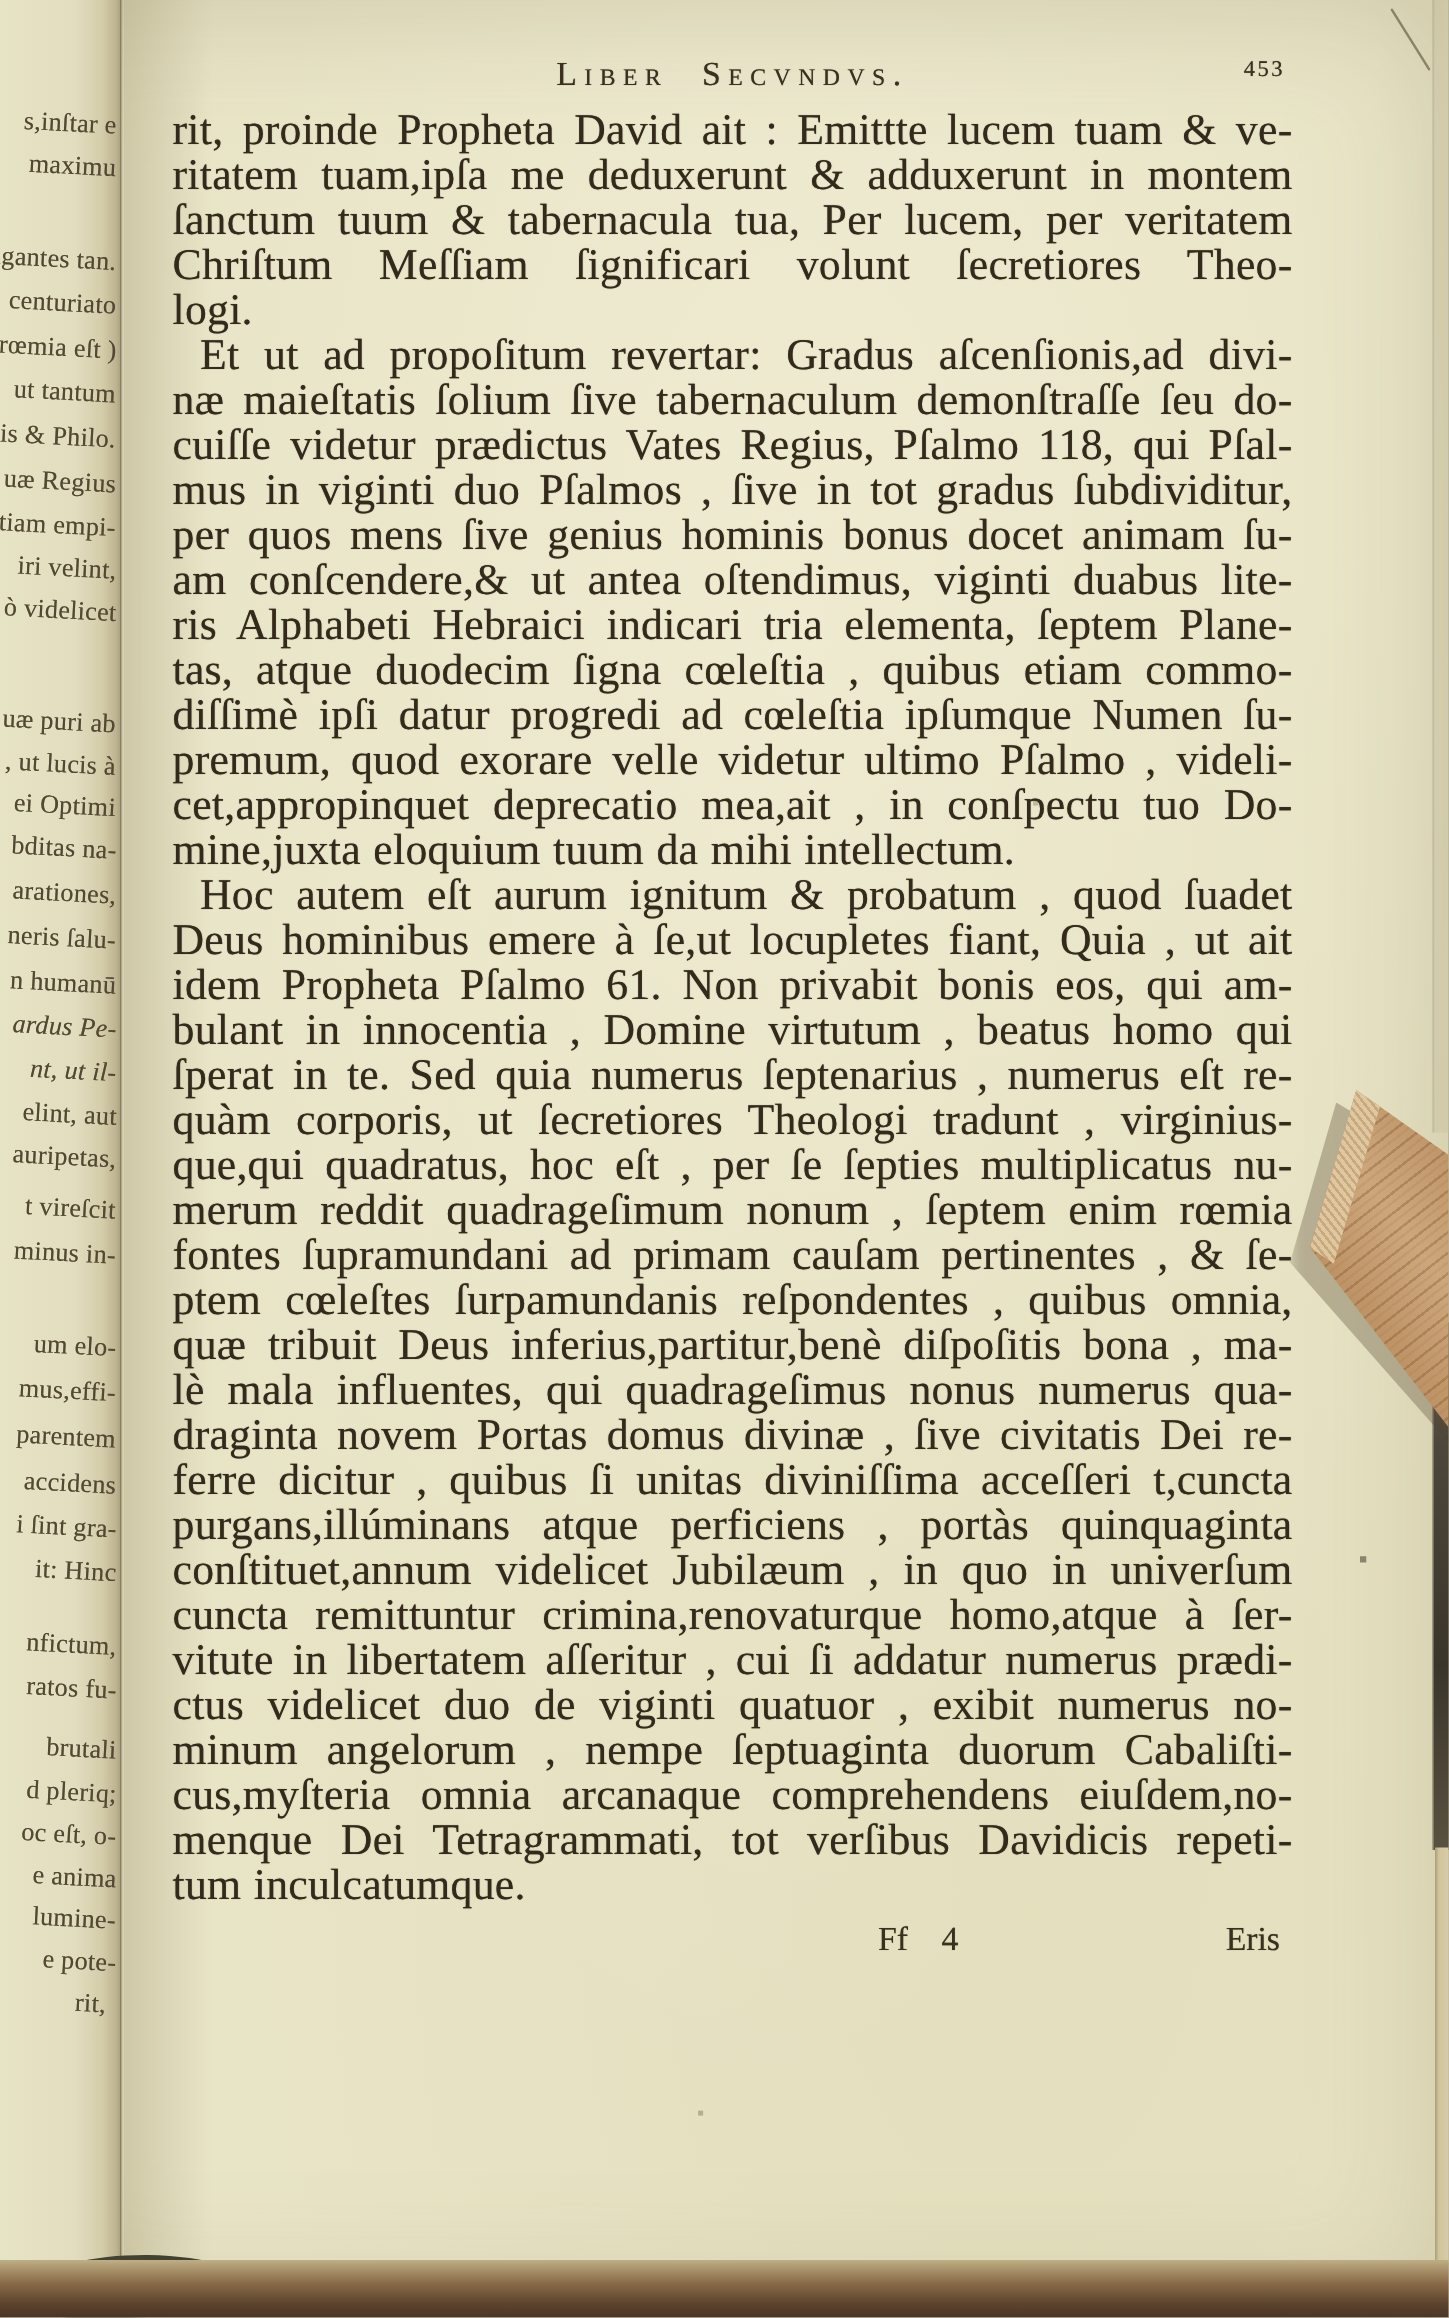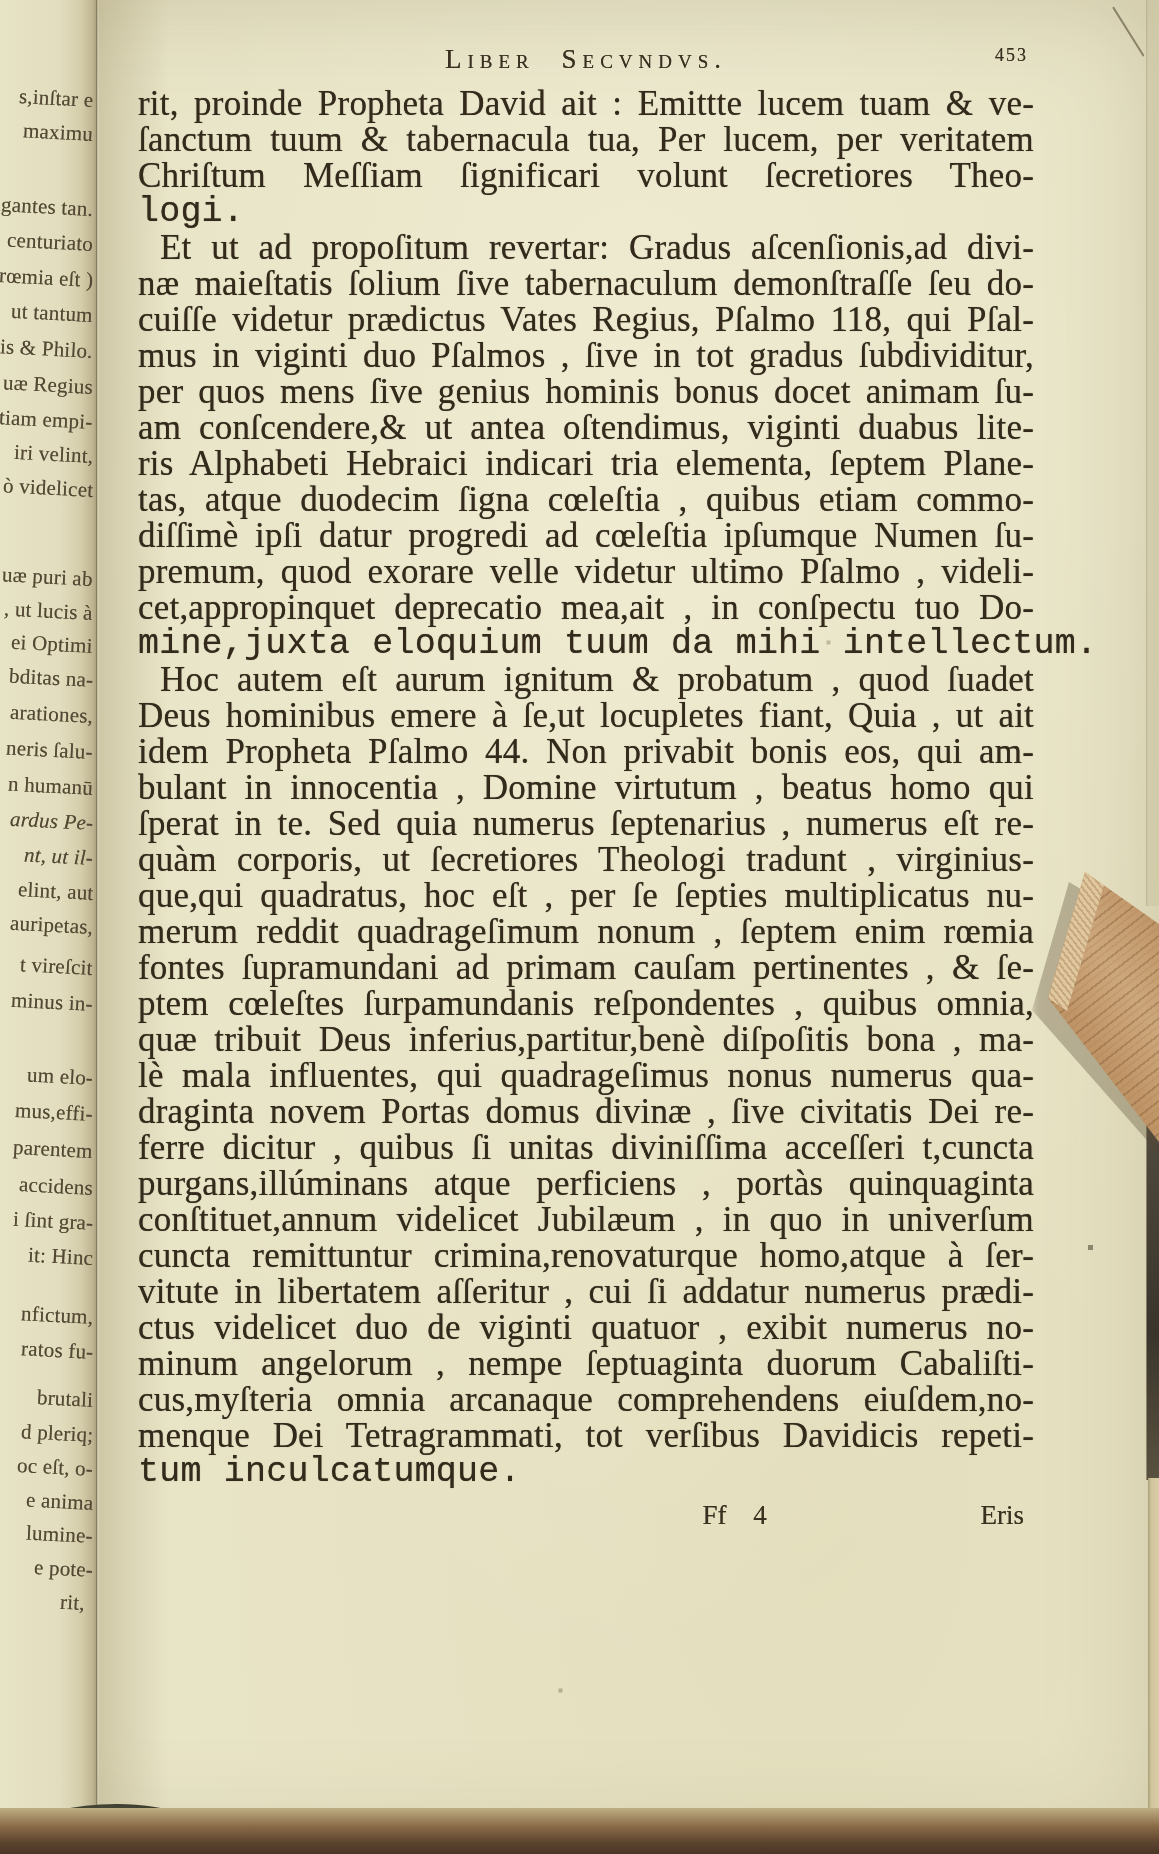--- a/index.html
+++ b/index.html
@@ -51,21 +51,21 @@
     color:#3a3020;text-shadow:0 0 .6px rgba(58,48,32,.75);
   }
   .body-text{margin-top:2px;}
   .ln{
     font-size:35px;line-height:36px;height:36px;
     letter-spacing:.2px;word-spacing:1px;
     text-align:justify;text-align-last:justify;text-justify:inter-word;
     white-space:nowrap;
     color:#332a1b;text-shadow:0 0 .7px rgba(51,42,27,.72);
   }
-  .ln.pend{text-align-last:left;font-family:Liberation Mono, monospace;}
+  .ln.pend{text-align-last:left;}
   .ln.ind{padding-left:22px;}
   .footer-row{position:relative;height:44px;margin-top:10px;font-size:27px;color:#3a3020;}
   .sig{position:absolute;left:63%;word-spacing:20px;text-shadow:0 0 .6px rgba(58,48,32,.7);}
   .catch{position:absolute;right:10px;text-shadow:0 0 .6px rgba(58,48,32,.7);}
   
   .edge-top{
     position:absolute;left:1146px;top:0;width:13px;height:906px;
     background:linear-gradient(90deg,rgba(147,137,104,.45) 0,rgba(147,137,104,.12) 2px,rgba(205,197,160,.55));
   }
   .hairline{
@@ -169,38 +169,39 @@
   <div class="fold-line"></div>
   <div class="gutter-glow"></div>
 
   <div class="page">
     <div class="running-head">
       <span class="running-title">Liber Secvndvs.</span>
       <span class="page-number">453</span>
     </div>
     <div class="body-text">
       <div class="ln">rit, proinde Propheta David ait : Emittte lucem tuam &amp; ve-</div>
+      <div class="ln">ritatem tuam,ipſa me deduxerunt &amp; adduxerunt in montem</div>
       <div class="ln">ſanctum tuum &amp; tabernacula tua, Per lucem, per veritatem</div>
       <div class="ln">Chriſtum Meſſiam ſignificari volunt ſecretiores Theo-</div>
       <div class="ln pend">logi.</div>
       <div class="ln ind">Et ut ad propoſitum revertar: Gradus aſcenſionis,ad divi-</div>
       <div class="ln">næ maieſtatis ſolium ſive tabernaculum demonſtraſſe ſeu do-</div>
       <div class="ln">cuiſſe videtur prædictus Vates Regius, Pſalmo 118, qui Pſal-</div>
       <div class="ln">mus in viginti duo Pſalmos , ſive in tot gradus ſubdividitur,</div>
       <div class="ln">per quos mens ſive genius hominis bonus docet animam ſu-</div>
       <div class="ln">am conſcendere,&amp; ut antea oſtendimus, viginti duabus lite-</div>
       <div class="ln">ris Alphabeti Hebraici indicari tria elementa, ſeptem Plane-</div>
       <div class="ln">tas, atque duodecim ſigna cœleſtia , quibus etiam commo-</div>
       <div class="ln">diſſimè ipſi datur progredi ad cœleſtia ipſumque Numen ſu-</div>
       <div class="ln">premum, quod exorare velle videtur ultimo Pſalmo , videli-</div>
       <div class="ln">cet,appropinquet deprecatio mea,ait , in conſpectu tuo Do-</div>
       <div class="ln pend">mine,juxta eloquium tuum da mihi intellectum.</div>
       <div class="ln ind">Hoc autem eſt aurum ignitum &amp; probatum , quod ſuadet</div>
       <div class="ln">Deus hominibus emere à ſe,ut locupletes fiant,  Quia , ut ait</div>
-      <div class="ln">idem Propheta Pſalmo 44.  Non privabit bonis eos, qui am-</div>
+      <div class="ln">idem Propheta Pſalmo 61.  Non privabit bonis eos, qui am-</div>
       <div class="ln">bulant in innocentia ,  Domine virtutum ,  beatus homo qui</div>
       <div class="ln">ſperat in te.  Sed quia numerus ſeptenarius , numerus eſt re-</div>
       <div class="ln">quàm corporis, ut ſecretiores Theologi tradunt , virginius-</div>
       <div class="ln">que,qui quadratus,  hoc eſt , per ſe ſepties multiplicatus nu-</div>
       <div class="ln">merum reddit quadrageſimum nonum , ſeptem enim rœmia</div>
       <div class="ln">fontes ſupramundani ad primam cauſam pertinentes , &amp; ſe-</div>
       <div class="ln">ptem cœleſtes ſurpamundanis reſpondentes , quibus omnia,</div>
       <div class="ln">quæ tribuit Deus inferius,partitur,benè diſpoſitis bona , ma-</div>
       <div class="ln">lè mala influentes,  qui quadrageſimus nonus numerus qua-</div>
       <div class="ln">draginta novem Portas domus divinæ ,  ſive civitatis Dei re-</div>

